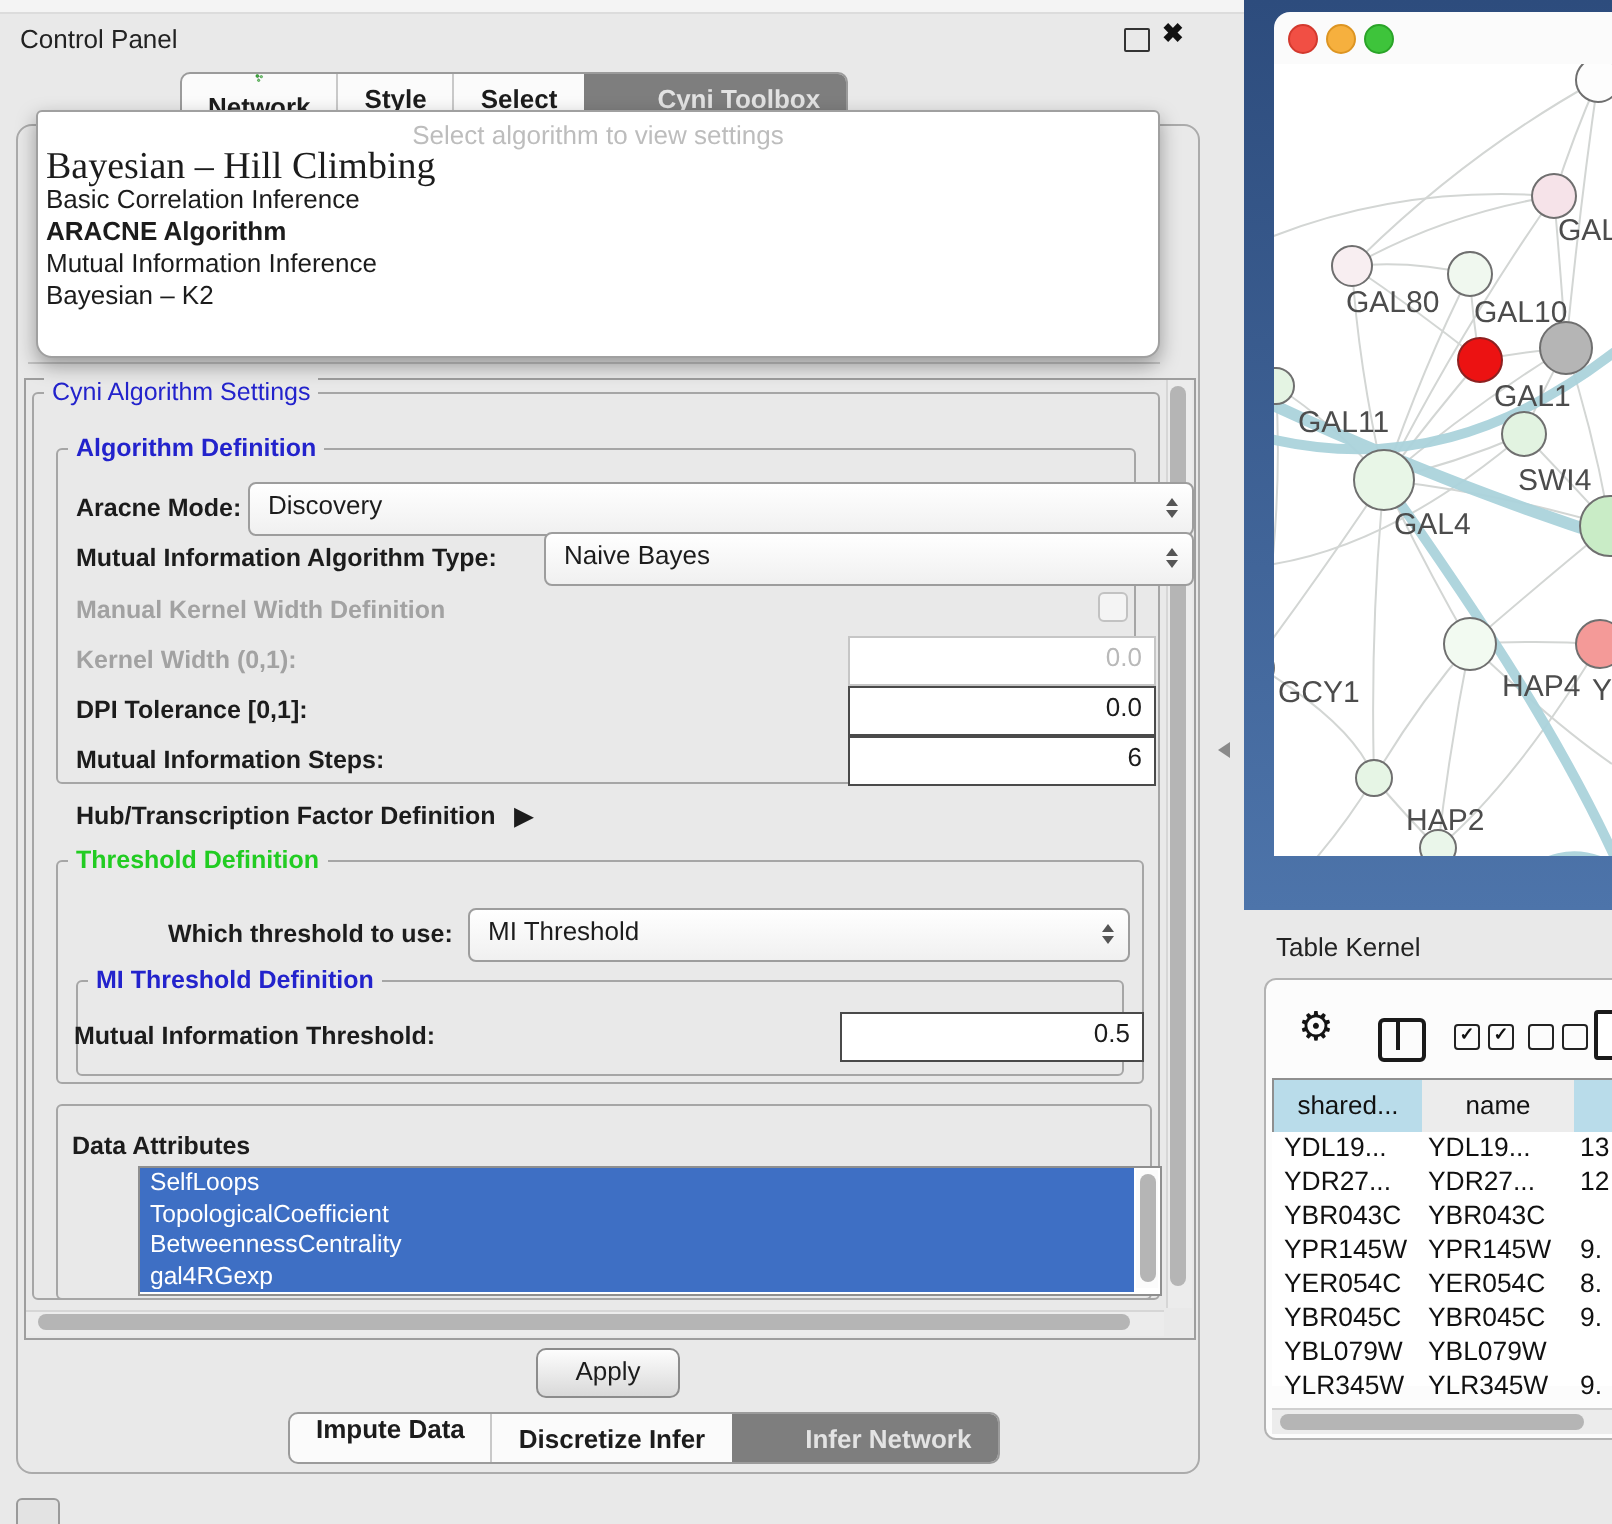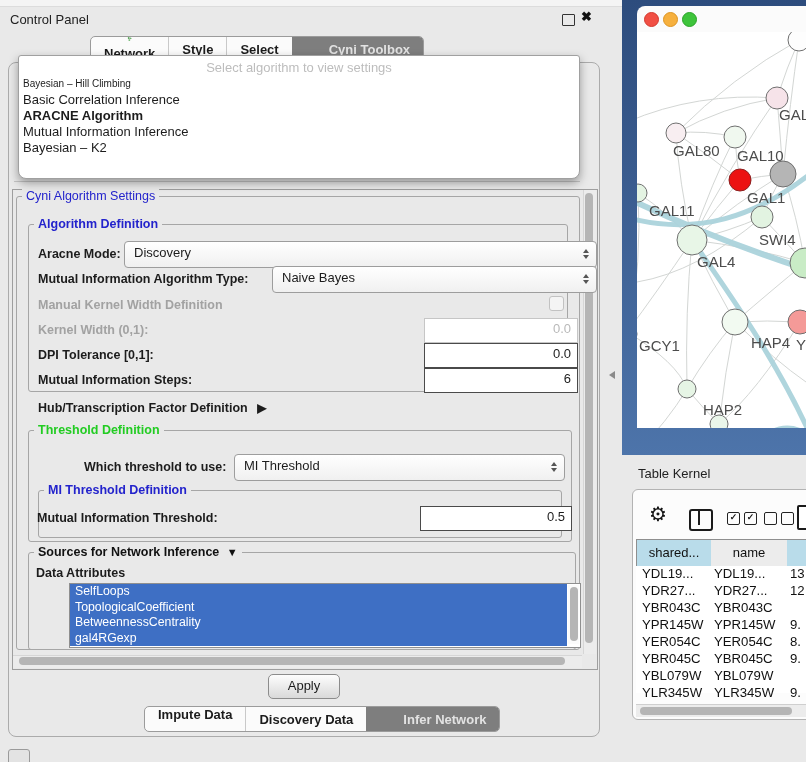--- a/index.html
+++ b/index.html
@@ -135,24 +135,20 @@
         <i class="dn"></i>
       </span>
   </div>
 
   <div class="abs groupbox" style="left:38px;top:490px;width:522px;height:46px;"></div>
   <div class="legend" style="left:44px;top:483px;color:#2323CC;">MI Threshold Definition</div>
   <div class="abs lbl" style="left:37px;top:511px;">Mutual Information Threshold:</div>
   <div class="abs field" style="left:420px;top:506px;width:138px;height:21px;">0.5</div>
 
   <div class="abs groupbox" style="left:28px;top:552px;width:546px;height:96px;"></div>
-  <div class="legend" style="left:34px;top:545px;color:#111;">
-    <span>Sources for Network Inference</span>
-    <span style="font-size:11px;margin-left:4px;">▼</span>
-  </div>
   <div class="abs lbl" style="left:36px;top:566px;">Data Attributes</div>
 
   <div class="abs" style="left:38px;top:583px;width:510px;height:63px;border:1px solid #8f8f8f;background:#fff;margin-left:31px;">
     <div style="position:absolute;left:0;top:0;width:497px;">
       <div class="li">SelfLoops</div>
       <div class="li">TopologicalCoefficient</div>
       <div class="li">BetweennessCentrality</div>
       <div class="li">gal4RGexp</div>
     </div>
     <div class="abs" style="right:1px;top:1px;width:11px;height:59px;background:#fbfbfb;">
@@ -160,35 +156,35 @@
     </div>
   </div>
 
   <div class="abs btn" style="left:268px;top:674px;width:70px;height:23px;">Apply</div>
 
   <div class="abs tabgroup" style="left:144px;top:706px;">
     <div class="tab">
         <span>Impute Data</span>
       </div>
     <div class="tab">
-        <span>Discovery Data</span>
+        <span>Discretize Infer</span>
       </div>
     <div class="tab sel">
         <span>Infer Network</span>
       </div>
   </div>
 
   <div class="abs" style="left:8px;top:749px;width:20px;height:14px;border:1px solid #9a9a9a;border-radius:3px;background:#e3e3e3;"></div>
 
   <div class="abs" style="left:609px;top:371px;width:0;height:0;border-top:4px solid transparent;border-bottom:4px solid transparent;border-right:6px solid #8a8a8a;"></div>
 
   <div class="abs" style="left:18px;top:55px;width:560px;height:118px;background:#fff;border:1px solid #a0a0a0;
        border-radius:3px 3px 8px 8px;box-shadow:0 4px 10px rgba(0,0,0,0.35);padding-top:4px;z-index:50;">
     <div style="text-align:center;font-size:13px;color:#bdbdbd;height:16px;line-height:16px;">Select algorithm to view settings</div>
-    <div style="font-size:10px;height:16px;line-height:16px;padding-left:4px;">Bayesian – Hill Climbing</div>
+    <div style="font-size:19px;height:16px;line-height:16px;padding-left:4px;font-family:Liberation Serif, serif;">Bayesian – Hill Climbing</div>
     <div style="font-size:13px;height:16px;line-height:16px;padding-left:4px;">Basic Correlation Inference</div>
     <div style="font-size:13px;height:16px;line-height:16px;padding-left:4px;font-weight:bold;">ARACNE Algorithm</div>
     <div style="font-size:13px;height:16px;line-height:16px;padding-left:4px;">Mutual Information Inference</div>
     <div style="font-size:13px;height:16px;line-height:16px;padding-left:4px;">Bayesian – K2</div>
   </div>
 
   <div class="abs" style="left:622px;top:0;width:184px;height:455px;background:linear-gradient(#2d4c7d,#4d74aa);"></div>
 
   <div class="abs" style="left:637px;top:6px;width:170px;height:26px;background:#fbfbfb;border-radius:8px 0 0 0;border-bottom:1px solid #e2e2e2;">
     <div style="position:absolute;left:7px;top:6px;width:13px;height:13px;border-radius:50%;background:#f14f44;border:1px solid #d3392e;"></div>

